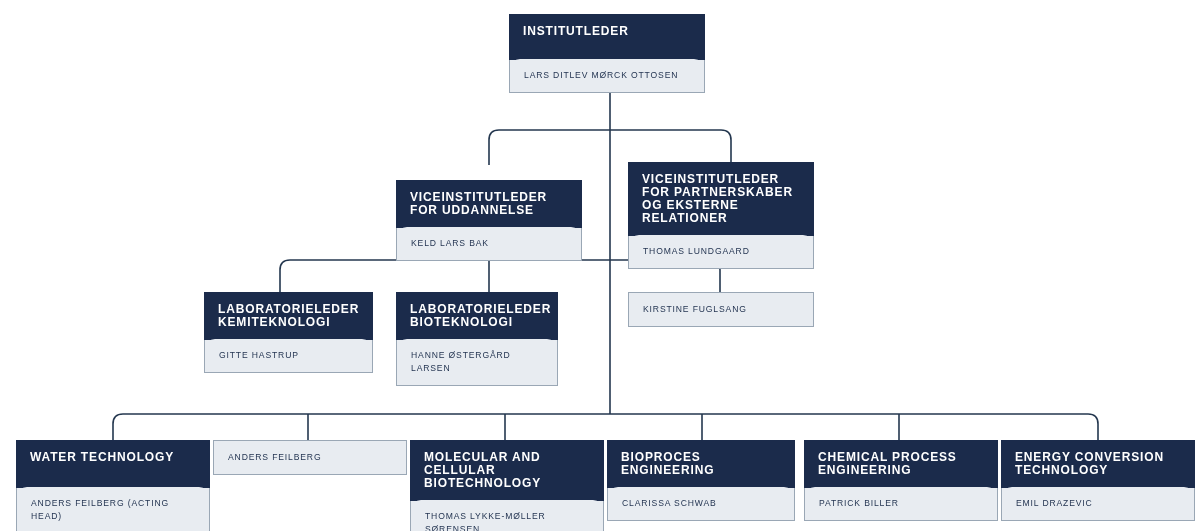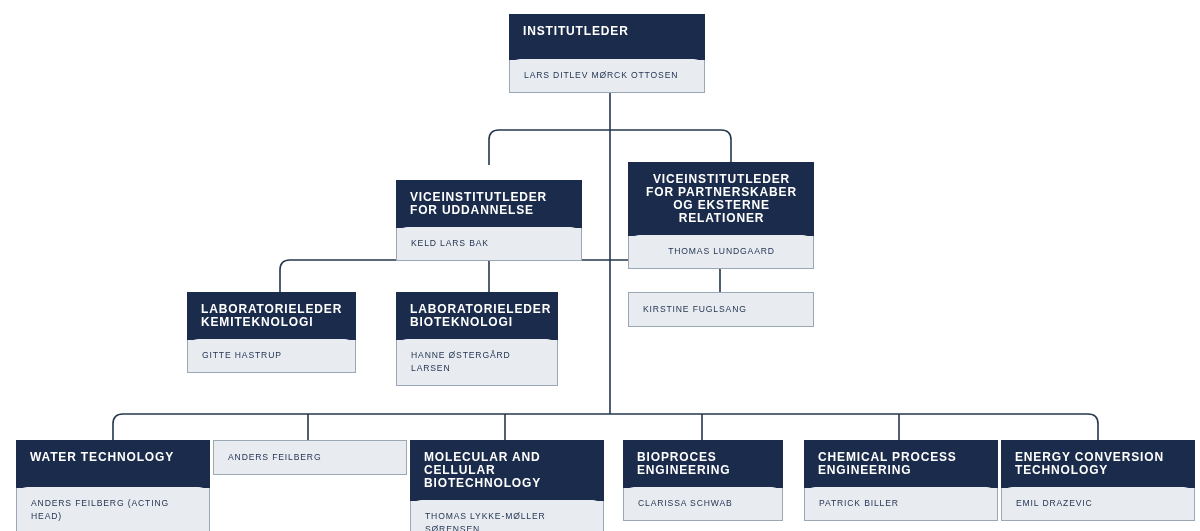--- a/index.html
+++ b/index.html
@@ -92,26 +92,26 @@
   <div class="node h1" style="left:509px; top:14px; width:196px;">
     <div class="node-header">INSTITUTLEDER</div>
     <div class="node-body">LARS DITLEV MØRCK OTTOSEN</div>
   </div>
 
   <div class="node h2" style="left:396px; top:180px; width:186px;">
     <div class="node-header">VICEINSTITUTLEDER FOR UDDANNELSE</div>
     <div class="node-body">KELD LARS BAK</div>
   </div>
 
-  <div class="node h2" style="left:628px; top:162px; width:186px;text-align:center;">
+  <div class="node h2" style="left:628px; top:162px; width:186px;">
     <div class="node-header">VICEINSTITUTLEDER FOR PARTNERSKABER OG EKSTERNE RELATIONER</div>
     <div class="node-body">THOMAS LUNDGAARD</div>
   </div>
 
-  <div class="node h3" style="left:187px; top:292px; width:169px;">
+  <div class="node h3" style="left:204px; top:292px; width:169px;">
     <div class="node-header">LABORATORIELEDER KEMITEKNOLOGI</div>
     <div class="node-body">GITTE HASTRUP</div>
   </div>
 
   <div class="node h3" style="left:396px; top:292px; width:162px;">
     <div class="node-header">LABORATORIELEDER BIOTEKNOLOGI</div>
     <div class="node-body">HANNE ØSTERGÅRD LARSEN</div>
   </div>
 
   <div class="node h3" style="left:628px; top:292px; width:186px;">
@@ -125,21 +125,21 @@
 
   <div class="node h-bottom" style="left:213px; top:440px; width:194px;">
     <div class="node-body">ANDERS FEILBERG</div>
   </div>
 
   <div class="node h-bottom" style="left:410px; top:440px; width:194px;">
     <div class="node-header">MOLECULAR AND CELLULAR BIOTECHNOLOGY</div>
     <div class="node-body">THOMAS LYKKE-MØLLER SØRENSEN</div>
   </div>
 
-  <div class="node h-bottom" style="left:607px; top:440px; width:160px;margin-left:16px;">
+  <div class="node h-bottom" style="left:607px; top:440px; width:188px;">
     <div class="node-header">BIOPROCES ENGINEERING</div>
     <div class="node-body">CLARISSA SCHWAB</div>
   </div>
 
   <div class="node h-bottom" style="left:804px; top:440px; width:194px;">
     <div class="node-header">CHEMICAL PROCESS ENGINEERING</div>
     <div class="node-body">PATRICK BILLER</div>
   </div>
 
   <div class="node h-bottom" style="left:1001px; top:440px; width:194px;">

